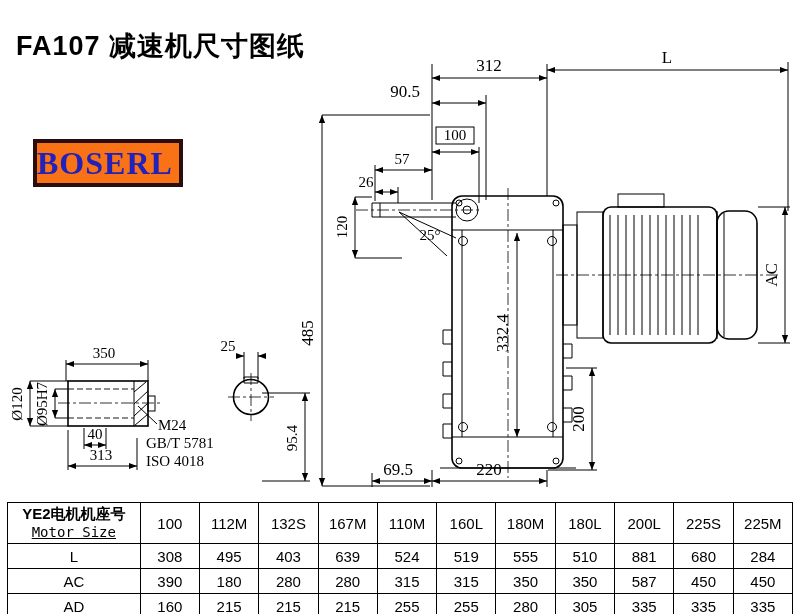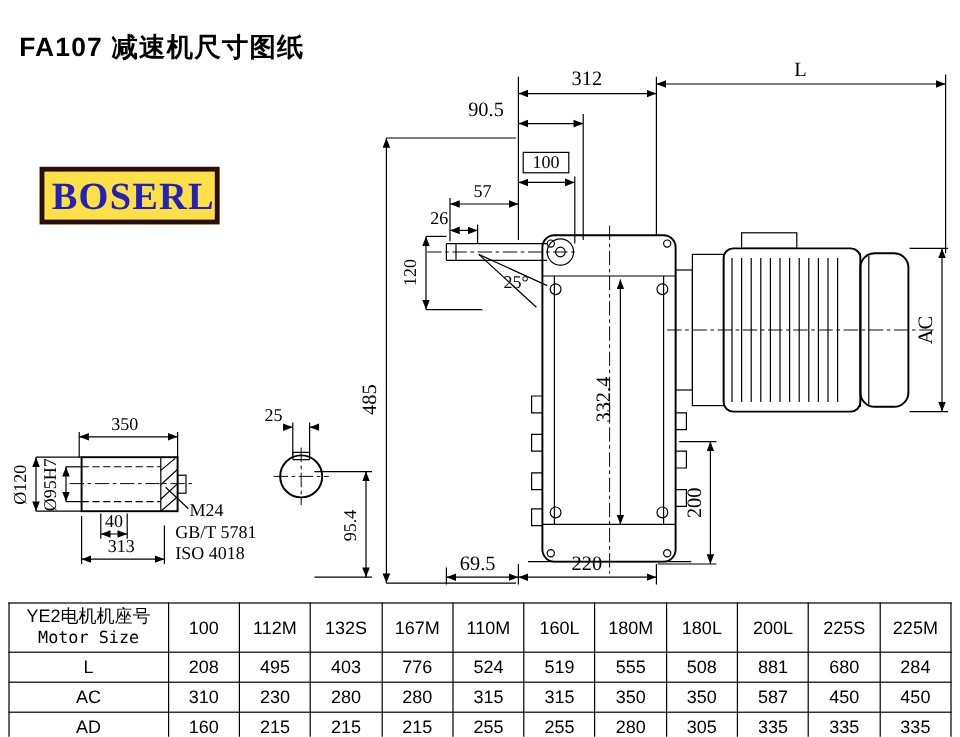--- a/index.html
+++ b/index.html
@@ -1,26 +1,26 @@
 <!DOCTYPE html>
 <html><head>
 <meta charset="utf-8">
 <style>
   html,body{margin:0;padding:0;}
   body{
     width:800px;height:614px;position:relative;background:#fff;overflow:hidden;
     font-family:"Liberation Sans",sans-serif;color:#000;
   }
   .title{
-    position:absolute;top:10px;left:16px;font-size:22px;font-weight:bold;
+    position:absolute;top:10px;left:16px;font-size:27px;font-weight:bold;
     letter-spacing:1px;white-space:nowrap;
   }
   .logo{
     position:absolute;top:139px;left:33px;width:142px;height:40px;
-    border:4px solid #2a0d0d;background:#fde047;display:flex;align-items:center;justify-content:flex-end;
+    border:4px solid #2a0d0d;background:#f97316;display:flex;align-items:center;justify-content:flex-start;
   }
   .logo span{
     font-family:"Liberation Serif",serif;font-weight:bold;font-size:32px;
     color:#2222bb;letter-spacing:1px;line-height:1;
   }
   svg.drawing{position:absolute;top:0;left:0;}
   .ln{stroke:#000;stroke-width:1;fill:none;}
   .ln2{stroke:#000;stroke-width:1.6;fill:none;}
   .dim{stroke:#000;stroke-width:1;fill:none;}
   .cl{stroke:#000;stroke-width:0.8;fill:none;stroke-dasharray:12 3 3 3;}
@@ -29,22 +29,22 @@
   text.dt-lg{font-size:17px;}
   .dim-table{
     position:absolute;top:502px;left:7px;width:786px;
     border-collapse:collapse;table-layout:fixed;
   }
   .dim-table td{
     border:1px solid #000;text-align:center;vertical-align:middle;
     height:24px;padding:0;font-size:15px;
   }
   .dim-table tr.hdr td{height:40px;}
-  .size-cell div.cn{font-weight:normal;font-size:15px;line-height:1.25;}
-  .size-cell div.en{font-family:"DejaVu Sans Mono",monospace;font-size:14px;line-height:1.2;}
+  .size-cell div.cn{font-weight:bold;font-size:15px;line-height:1.25;}
+  .size-cell div.en{font-family:"DejaVu Sans Mono",monospace;font-size:14px;line-height:1.2;text-decoration:underline;}
 </style>
 </head>
 <body>
 
 <h1 class="title">FA107 减速机尺寸图纸</h1>
 
 <div class="logo">
   <span>BOSERL</span>
 </div>
 
@@ -240,36 +240,36 @@
       <td>110M</td>
       <td>160L</td>
       <td>180M</td>
       <td>180L</td>
       <td>200L</td>
       <td>225S</td>
       <td>225M</td>
     </tr>
     <tr>
       <td>L</td>
-      <td>208</td>
+      <td>308</td>
       <td>495</td>
       <td>403</td>
-      <td>776</td>
+      <td>639</td>
       <td>524</td>
       <td>519</td>
       <td>555</td>
-      <td>508</td>
+      <td>510</td>
       <td>881</td>
       <td>680</td>
       <td>284</td>
     </tr>
     <tr>
       <td>AC</td>
-      <td>310</td>
-      <td>230</td>
+      <td>390</td>
+      <td>180</td>
       <td>280</td>
       <td>280</td>
       <td>315</td>
       <td>315</td>
       <td>350</td>
       <td>350</td>
       <td>587</td>
       <td>450</td>
       <td>450</td>
     </tr>

